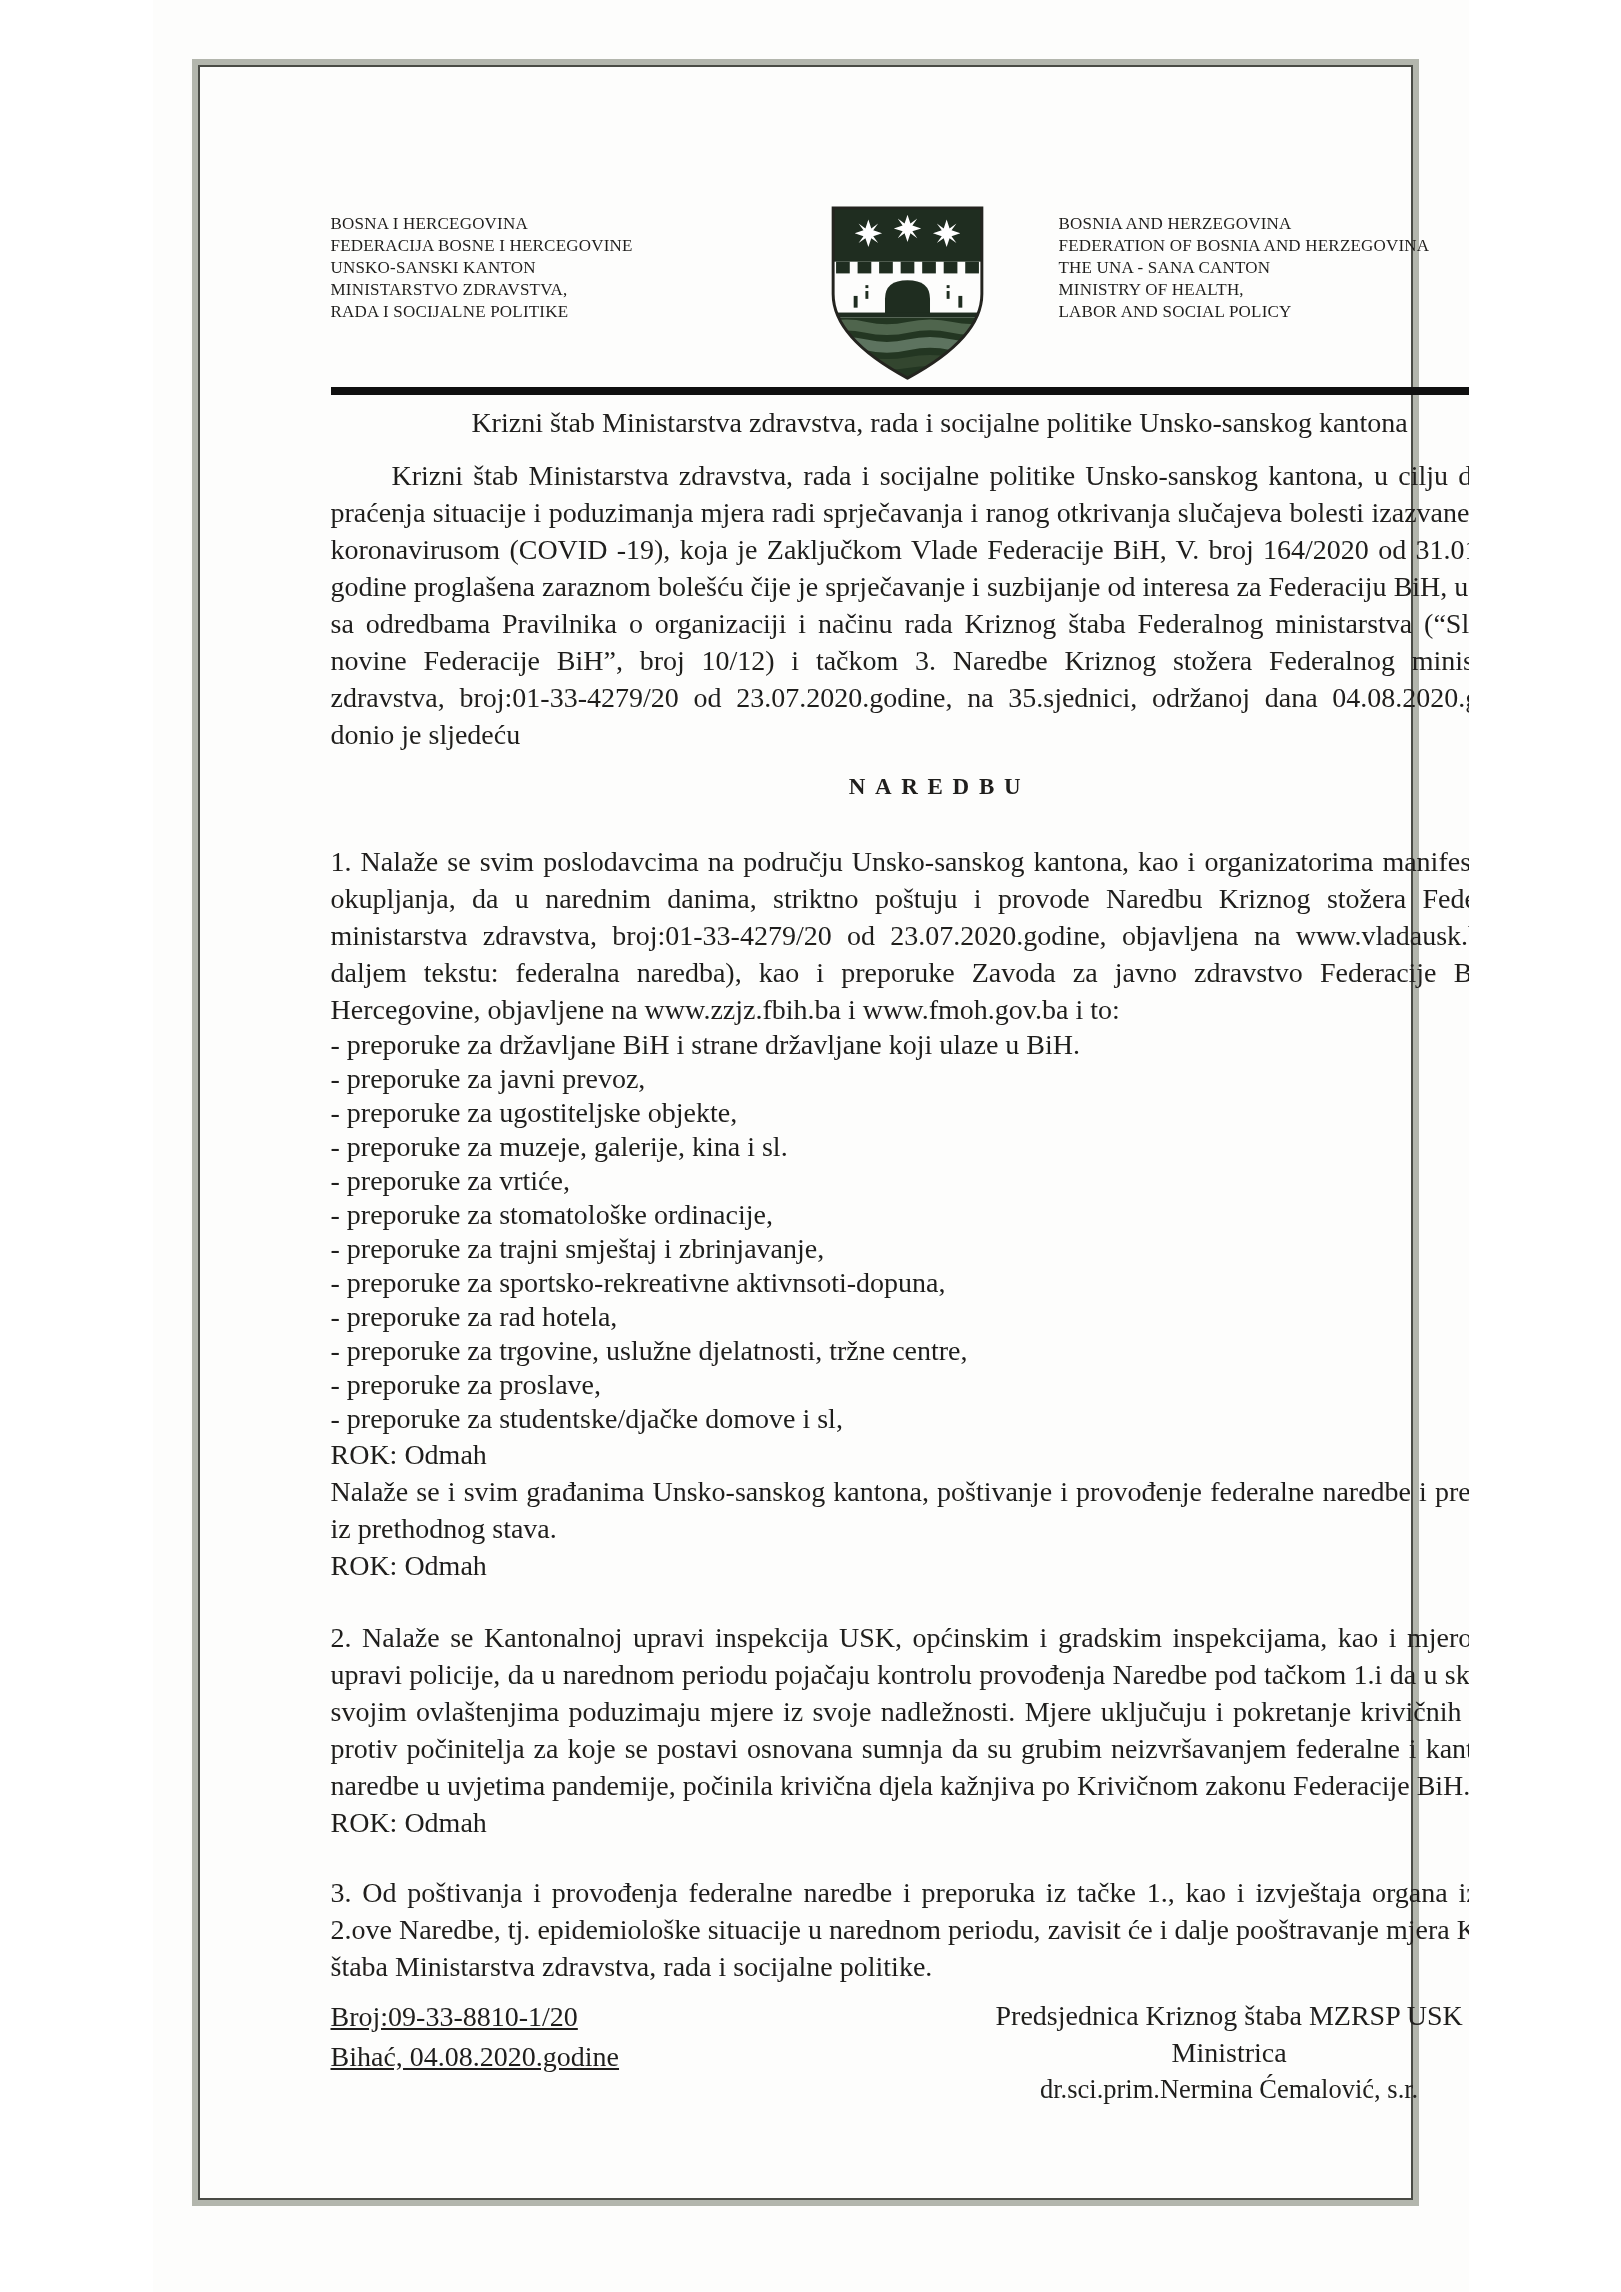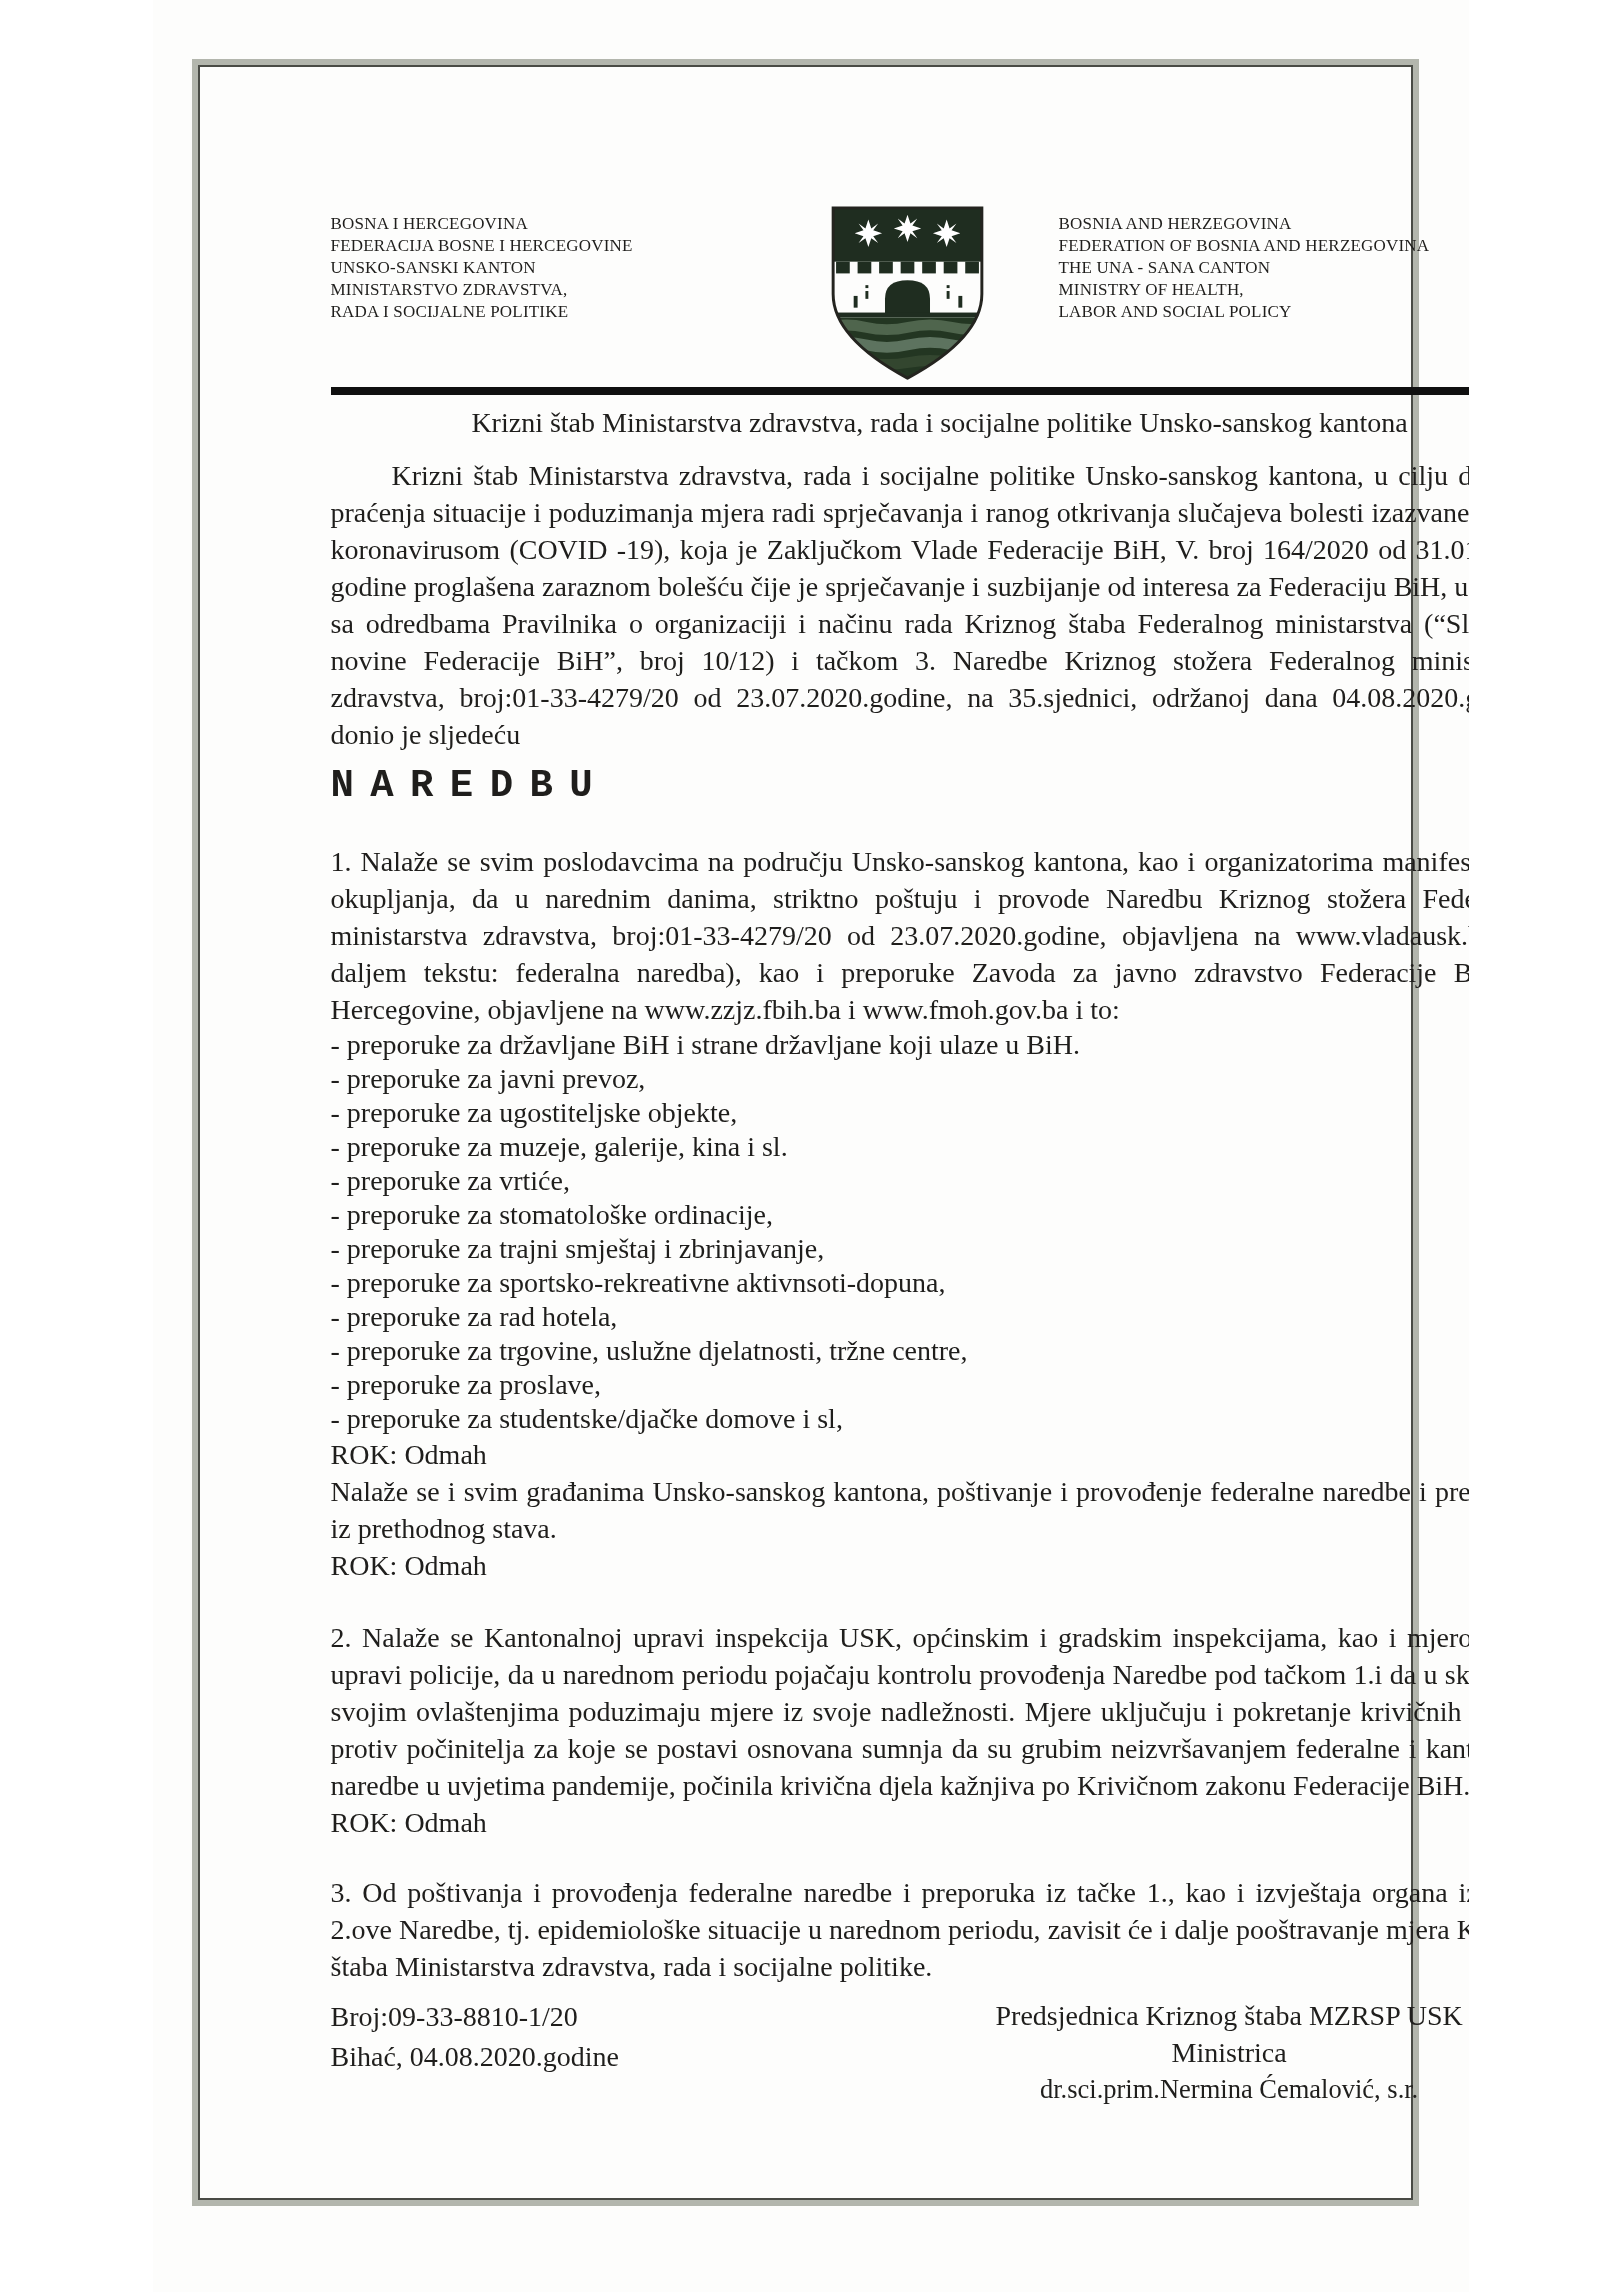--- a/index.html
+++ b/index.html
@@ -29,35 +29,35 @@
   .w2 { stroke:var(--shield-light,#5d735f); }
   .w3 { stroke:var(--shield-wave-dark,#33462f); }
 
   .rule { height:7.8px; background:var(--rule,#101010); margin-top:2px; }
 
   .doc-title { text-align:center; font-size:28px; line-height:39px; margin-top:7.8px; }
 
   .para { margin:0; text-align:justify; font-size:28px; line-height:37px; }
   .indent { text-indent:61px; margin-top:15.7px; }
 
-  .order-heading { font-weight:bold; font-size:39px; line-height:39px;
-                   letter-spacing:0.42em; margin-top:13.7px;font-family:Liberation Mono, monospace; }
+  .order-heading { text-align:center; font-weight:bold; font-size:23px; line-height:39px;
+                   letter-spacing:0.42em; margin-top:13.7px; }
 
   .item { margin-top:37px; }
   .gap-top  { margin-top:35px; }
   .gap-top2 { margin-top:33px; }
 
   .rec-list { }
   .rec { font-size:28px; line-height:34px; }
   .rok { font-size:28px; line-height:37px; }
 
   .doclink { text-decoration-thickness:2px; text-underline-offset:4.9px; }
 
   .footer { display:flex; margin-top:11.8px; }
-  .f-left  { font-size:28px; line-height:40px; }
+  .f-left  { font-size:28px; line-height:40px;text-decoration:underline; }
   .f-right { margin-left:auto; width:627px; margin-right:5.9px; text-align:center;
              font-size:26.5px; line-height:37px; }
   .f-right .bold { font-weight:normal; font-size:28px; }
 </style>
 </head>
 <body>
 
 <div class="page">
   <div class="scan-frame"></div>
 

